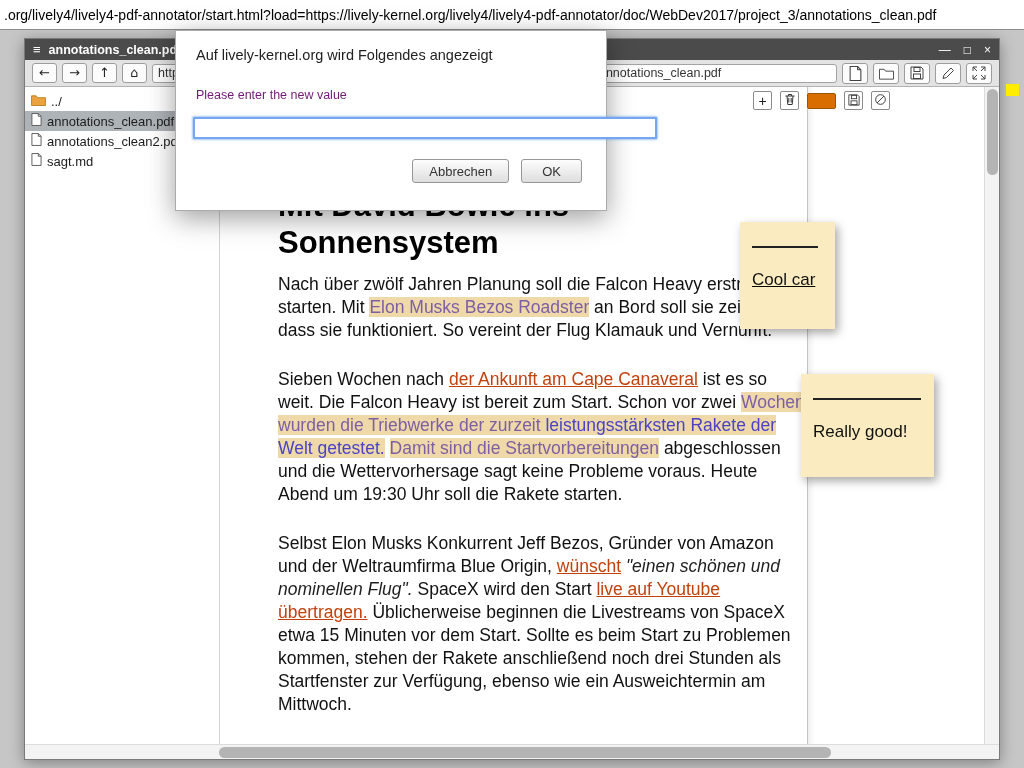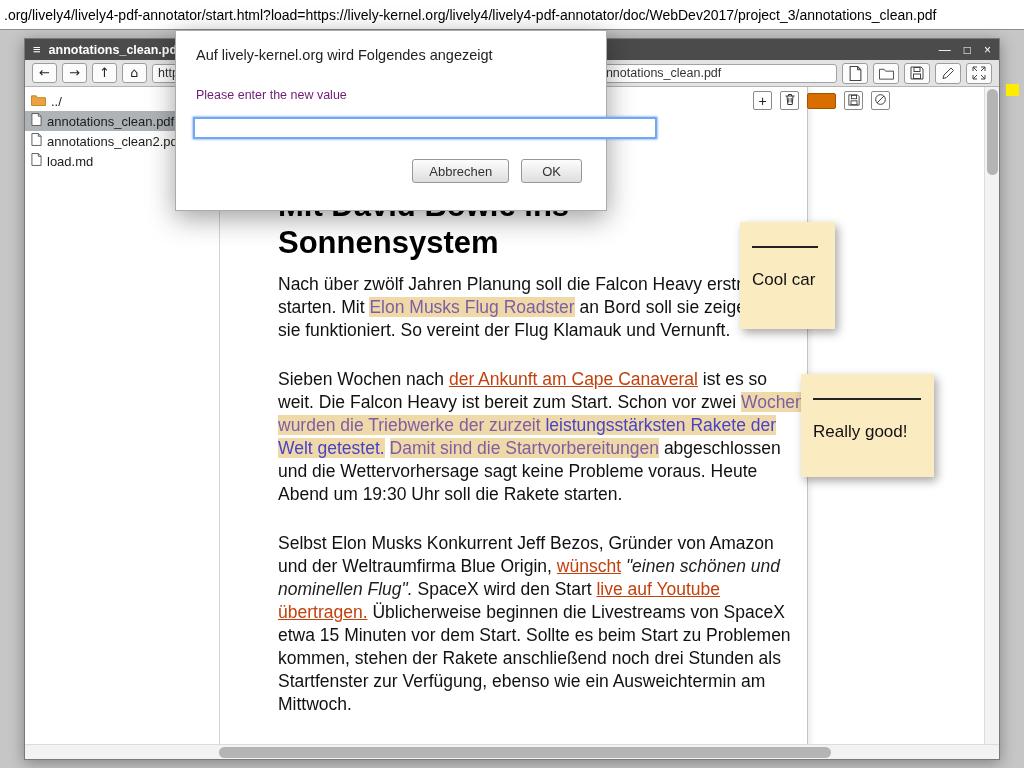--- a/index.html
+++ b/index.html
@@ -63,21 +63,21 @@
   .swatch { width:29px; height:16px; background:#d96d00; border:1px solid #9a5500; border-radius:2px; padding:0; }
 
   
   .v-scrollbar { position:absolute; right:0; top:0; width:15px; bottom:0; background:#f3f3f3; border-left:1px solid #dcdcdc; }
   .v-thumb { position:absolute; left:2px; top:2px; width:11px; height:86px; background:#b4b4b4; border-radius:6px; }
   .h-scrollbar { position:absolute; left:0; bottom:0; right:0; height:15px; background:#f3f3f3; border-top:1px solid #dcdcdc; }
   .h-thumb { position:absolute; left:194px; top:2px; width:612px; height:11px; background:#b4b4b4; border-radius:6px; }
 
   
   .note { position:absolute; background:#faecc0; box-shadow:3px 4px 9px rgba(0,0,0,0.35); z-index:40; padding:10px 12px; }
-  .note1 { left:740px; top:222px; width:95px; height:107px; }
+  .note1 { left:740px; top:222px; width:95px; height:107px;text-decoration:underline; }
   .note2 { left:801px; top:374px; width:133px; height:103px; }
   .note-line { border-bottom:2px solid #222; margin-top:14px; }
   .note1 .note-line { width:66px; }
   .note2 .note-line { width:108px; }
   .note-text { margin-top:22px; font-size:17px; color:#111; }
 
   
   .dialog { position:absolute; left:175px; top:30px; width:432px; height:181px; background:#fff;
             border:1px solid #ababab; box-shadow:0 7px 26px rgba(0,0,0,0.38); z-index:100; padding:16px 20px; }
   .dialog-title { font-size:14.5px; color:#222; }
@@ -181,30 +181,30 @@
                 <path d="M1 0.5 h7 l3 3 v10 h-10 z" fill="#fff" stroke="#555"></path>
                 <path d="M8 0.5 v3 h3" fill="none" stroke="#555"></path>
               </svg></span>
           <span>annotations_clean2.pdf</span>
         </div>
         <div class="file-row">
           <span><svg width="11" height="13" viewBox="0 0 12 14">
                 <path d="M1 0.5 h7 l3 3 v10 h-10 z" fill="#fff" stroke="#555"></path>
                 <path d="M8 0.5 v3 h3" fill="none" stroke="#555"></path>
               </svg></span>
-          <span>load.md</span>
+          <span>sagt.md</span>
         </div>
       </div>
 
       <div class="viewer">
         <div class="pdf-page">
           <div class="pdf-text">
             <h1>Mit David Bowie ins Sonnensystem</h1>
             <div>
-                <p><span>Nach über zwölf Jahren Planung soll die Falcon Heavy erstmals starten. Mit </span><span class="seg-hl">Elon Musks Flug Roadster</span><span> an Bord soll sie zeigen, dass sie funktioniert. So vereint der Flug Klamauk und Vernunft.</span></p>
+                <p><span>Nach über zwölf Jahren Planung soll die Falcon Heavy erstmals starten. Mit </span><span class="seg-hl">Elon Musks Bezos Roadster</span><span> an Bord soll sie zeigen, dass sie funktioniert. So vereint der Flug Klamauk und Vernunft.</span></p>
                 <p><span>Sieben Wochen nach </span><span class="seg-link">der Ankunft am Cape Canaveral</span><span> ist es so weit. Die Falcon Heavy ist bereit zum Start. Schon vor zwei </span><span class="seg-hl">Wochen wurden die Triebwerke der zurzeit </span><span class="seg-hl-link">leistungsstärksten Rakete der Welt getestet.</span><span> </span><span class="seg-hl">Damit sind die Startvorbereitungen</span><span> abgeschlossen und die Wettervorhersage sagt keine Probleme voraus. Heute Abend um 19:30 Uhr soll die Rakete starten.</span></p>
                 <p><span>Selbst Elon Musks Konkurrent Jeff Bezos, Gründer von Amazon und der Weltraumfirma Blue Origin, </span><span class="seg-link">wünscht</span><span> </span><span class="seg-italic">"einen schönen und nominellen Flug".</span><span> SpaceX wird den Start </span><span class="seg-link">live auf Youtube übertragen.</span><span> Üblicherweise beginnen die Livestreams von SpaceX etwa 15 Minuten vor dem Start. Sollte es beim Start zu Problemen kommen, stehen der Rakete anschließend noch drei Stunden als Startfenster zur Verfügung, ebenso wie ein Ausweichtermin am Mittwoch.</span></p>
               </div>
           </div>
         </div>
 
         <div class="annot-toolbar">
           <button class="atb">+</button>
           <button class="atb">
             <span><svg width="12" height="13" viewBox="0 0 12 13" stroke="#333" fill="none">

